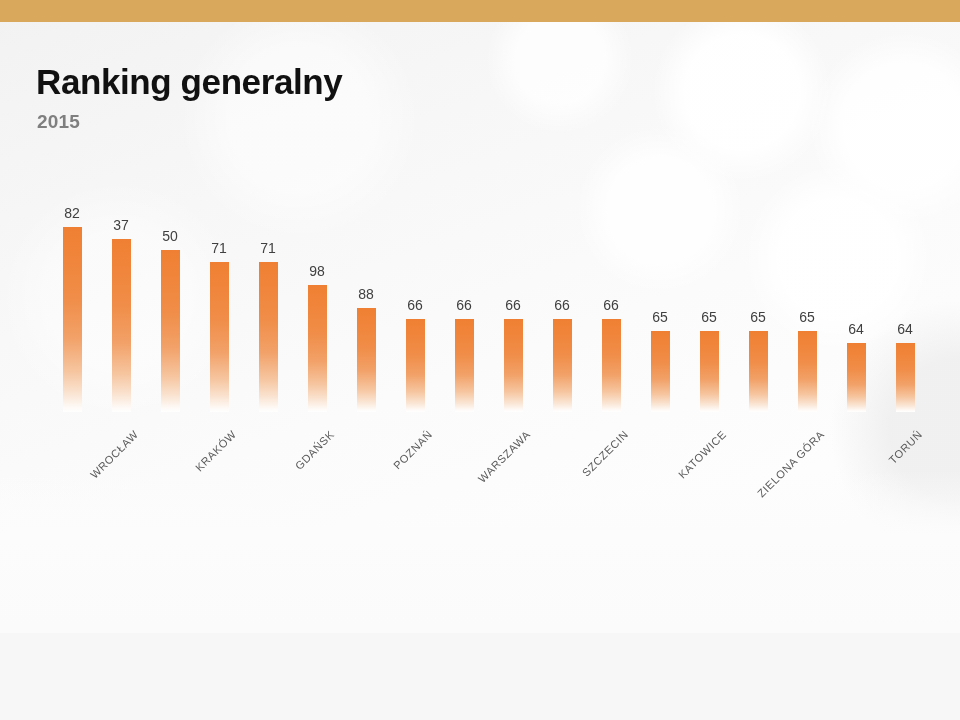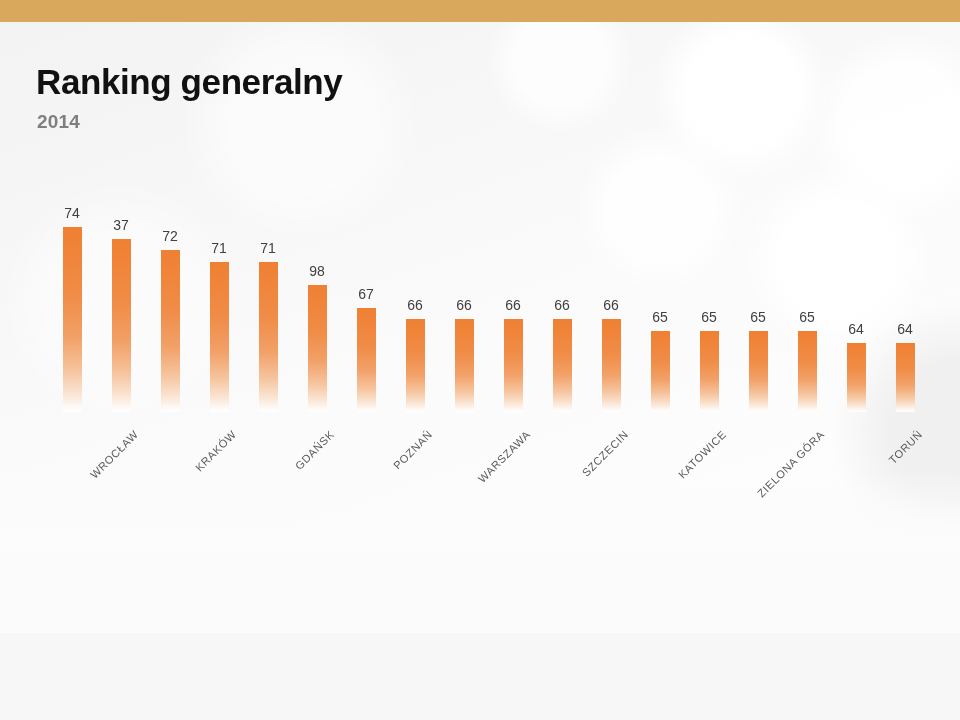--- a/index.html
+++ b/index.html
@@ -129,39 +129,39 @@
 <body>
 
 <div id="slide">
 
   <div id="bg-texture"></div>
   <div id="bg-bottom-wash"></div>
 
   <div id="top-bar" style="background: rgb(217, 168, 92);"></div>
 
   <div id="title">Ranking generalny</div>
-  <div id="subtitle">2014</div>
+  <div id="subtitle">2015</div>
 
   <div id="plot">
       <div class="bar-group" style="left: 72px;">
-        <div class="bar-value" style="top: 205px;">74</div>
+        <div class="bar-value" style="top: 205px;">82</div>
         <div class="bar" style="top: 227px; height: 185px;">
           <div class="bar-fill"></div>
         </div>
         <div class="cat-label" style="left: 60px; top: 428px; transform: rotate(-45deg) translateX(-100%); transform-origin: left top;">WROCŁAW</div>
       </div>
       <div class="bar-group" style="left: 121px;">
         <div class="bar-value" style="top: 216.55px;">37</div>
         <div class="bar" style="top: 238.55px; height: 173.45px;">
           <div class="bar-fill"></div>
         </div>
         <div class="cat-label" style="left: 109px; top: 428px; transform: rotate(-45deg) translateX(-100%); transform-origin: left top;">KRAKÓW</div>
       </div>
       <div class="bar-group" style="left: 170px;">
-        <div class="bar-value" style="top: 228.1px;">72</div>
+        <div class="bar-value" style="top: 228.1px;">50</div>
         <div class="bar" style="top: 250.1px; height: 161.9px;">
           <div class="bar-fill"></div>
         </div>
         <div class="cat-label" style="left: 158px; top: 428px; transform: rotate(-45deg) translateX(-100%); transform-origin: left top;">GDAŃSK</div>
       </div>
       <div class="bar-group" style="left: 219px;">
         <div class="bar-value" style="top: 239.65px;">71</div>
         <div class="bar" style="top: 261.65px; height: 150.35px;">
           <div class="bar-fill"></div>
         </div>
@@ -175,21 +175,21 @@
         <div class="cat-label" style="left: 256px; top: 428px; transform: rotate(-45deg) translateX(-100%); transform-origin: left top;">WARSZAWA</div>
       </div>
       <div class="bar-group" style="left: 317px;">
         <div class="bar-value" style="top: 262.75px;">98</div>
         <div class="bar" style="top: 284.75px; height: 127.25px;">
           <div class="bar-fill"></div>
         </div>
         <div class="cat-label" style="left: 305px; top: 428px; transform: rotate(-45deg) translateX(-100%); transform-origin: left top;">SZCZECIN</div>
       </div>
       <div class="bar-group" style="left: 366px;">
-        <div class="bar-value" style="top: 285.85px;">67</div>
+        <div class="bar-value" style="top: 285.85px;">88</div>
         <div class="bar" style="top: 307.85px; height: 104.15px;">
           <div class="bar-fill"></div>
         </div>
         <div class="cat-label" style="left: 354px; top: 428px; transform: rotate(-45deg) translateX(-100%); transform-origin: left top;">KATOWICE</div>
       </div>
       <div class="bar-group" style="left: 415px;">
         <div class="bar-value" style="top: 297.4px;">66</div>
         <div class="bar" style="top: 319.4px; height: 92.6px;">
           <div class="bar-fill"></div>
         </div>

